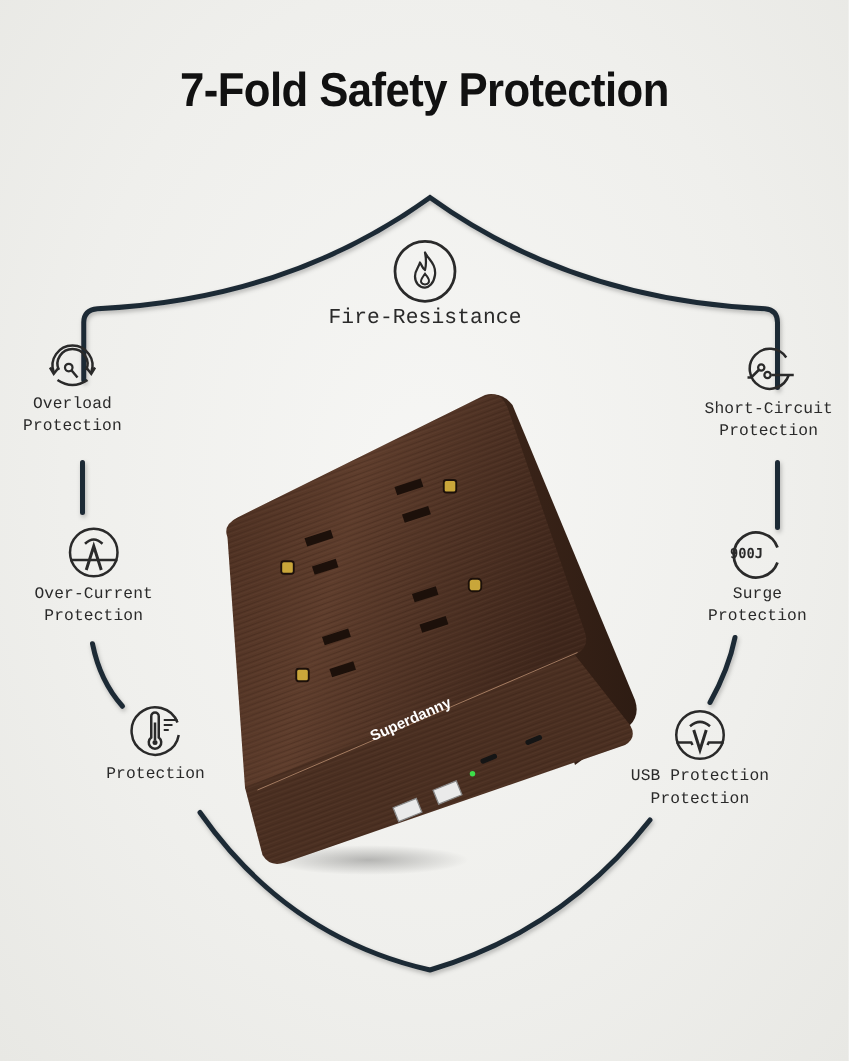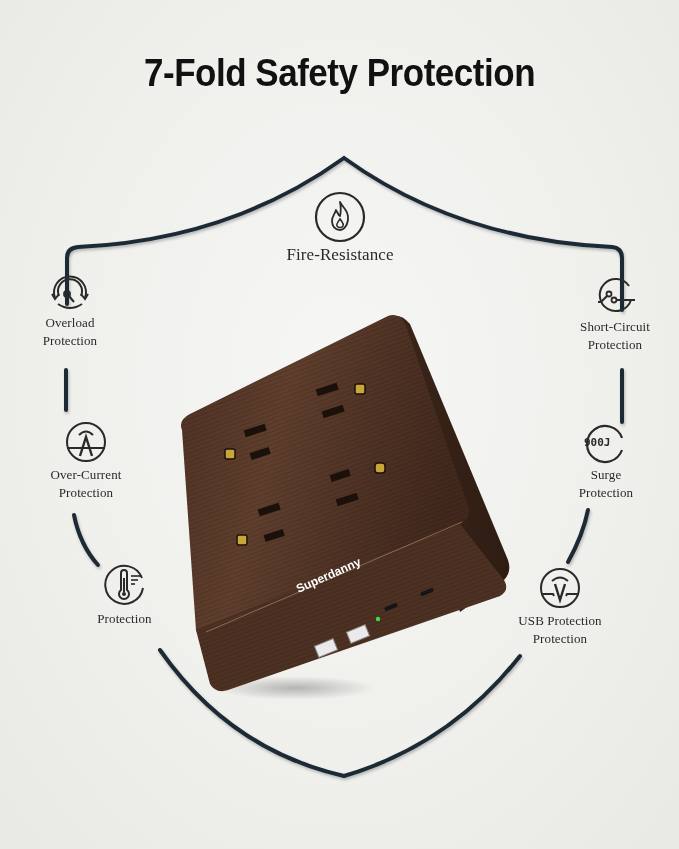--- a/index.html
+++ b/index.html
@@ -8,21 +8,21 @@
     background: radial-gradient(ellipse at 50% 45%, #f6f6f4 0%, #efefec 60%, #e8e8e4 100%);
     font-family: "DejaVu Sans", sans-serif;
   }
   .title {
     position:absolute; left:0; top:52px; width:679px; text-align:center;
     font-family:"Liberation Sans", sans-serif; font-weight:bold; font-size:38px;
     color:#111; letter-spacing:-0.5px; transform:scaleX(0.92);
   }
   svg.shield { position:absolute; left:0; top:0; }
   .feature { position:absolute; text-align:center; color:#2a2a2a; }
-  .feature .lbl { font-family:Liberation Serif, serif; font-size:13px; line-height:18px; letter-spacing:0.1px; }
+  .feature .lbl { font-family:Liberation Mono, monospace; font-size:13px; line-height:18px; letter-spacing:0.1px; }
   .feature svg { display:block; margin:0 auto 2px auto; }
   .fire .lbl { font-size:17px; }
   .brand {
     position:absolute; left:294px; top:583px; color:#fff; font-family:"Liberation Sans", sans-serif;
     font-weight:bold; font-size:12px; transform:rotate(-24deg); transform-origin:left top;
   }
 </style>
 </head>
 <body>
 
@@ -106,21 +106,21 @@
 
 <div class="feature fire" style="left:240px;top:190px;width:200px;">
   <svg width="54" height="54" viewBox="0 0 54 54">
     <circle cx="27" cy="27" r="24" fill="none" stroke="#2a2a2a" stroke-width="2.2"></circle>
     <path d="M27 12 C30 18 36 21 35 30 C34 37 30 40 27 40 C22 40 19 36 19 31 C19 26 22 24 23 20 C25 23 25 25 27 26 C28 22 28 17 27 12 Z" fill="none" stroke="#2a2a2a" stroke-width="1.8" stroke-linejoin="round"></path>
     <path d="M27 29 C29 32 31 33 30 36 C29 38 25 38 24 36 C23 34 25 32 27 29 Z" fill="none" stroke="#2a2a2a" stroke-width="1.6"></path>
   </svg>
   <div class="lbl">Fire-Resistance</div>
 </div>
 
-<div class="feature" style="left:20px;top:272px;width:100px;">
+<div class="feature" style="left:8px;top:272px;width:100px;">
   <svg width="44" height="40" viewBox="0 0 44 40">
     <path d="M7 26 A16 16 0 1 1 37 26" fill="none" stroke="#2a2a2a" stroke-width="2"></path>
     <path d="M11 24 A12 12 0 1 1 33 24" fill="none" stroke="#2a2a2a" stroke-width="2"></path>
     <path d="M4 22 L7 27 L11 22" fill="none" stroke="#2a2a2a" stroke-width="2"></path>
     <path d="M33 22 L37 27 L40 22" fill="none" stroke="#2a2a2a" stroke-width="2"></path>
     <path d="M10 32 Q22 40 34 32" fill="none" stroke="#2a2a2a" stroke-width="2"></path>
     <circle cx="19" cy="22" r="3" fill="none" stroke="#2a2a2a" stroke-width="1.8"></circle>
     <line x1="21" y1="24" x2="26" y2="30" stroke="#2a2a2a" stroke-width="2"></line>
   </svg>
   <div class="lbl">Overload</div>
@@ -132,21 +132,21 @@
     <path d="M36 10 A16 16 0 1 0 38 24" fill="none" stroke="#2a2a2a" stroke-width="2"></path>
     <line x1="24" y1="24" x2="42" y2="24" stroke="#2a2a2a" stroke-width="2"></line>
     <circle cx="21" cy="24" r="2.5" fill="none" stroke="#2a2a2a" stroke-width="1.8"></circle>
     <circle cx="16" cy="18" r="2.5" fill="none" stroke="#2a2a2a" stroke-width="1.8"></circle>
     <path d="M14 20 L8 26 L5 26" fill="none" stroke="#2a2a2a" stroke-width="2"></path>
   </svg>
   <div class="lbl">Short-Circuit</div>
   <div class="lbl">Protection</div>
 </div>
 
-<div class="feature" style="left:31px;top:420px;width:110px;">
+<div class="feature" style="left:20px;top:420px;width:110px;">
   <svg width="44" height="44" viewBox="0 0 44 44">
     <circle cx="22" cy="22" r="19" fill="none" stroke="#2a2a2a" stroke-width="2"></circle>
     <line x1="3" y1="28" x2="41" y2="28" stroke="#2a2a2a" stroke-width="2"></line>
     <path d="M15 15 Q22 8 29 15" fill="none" stroke="#2a2a2a" stroke-width="2"></path>
     <path d="M16 36 L22 17 L28 36" fill="none" stroke="#2a2a2a" stroke-width="2.4"></path>
   </svg>
   <div class="lbl">Over-Current</div>
   <div class="lbl">Protection</div>
 </div>
 

